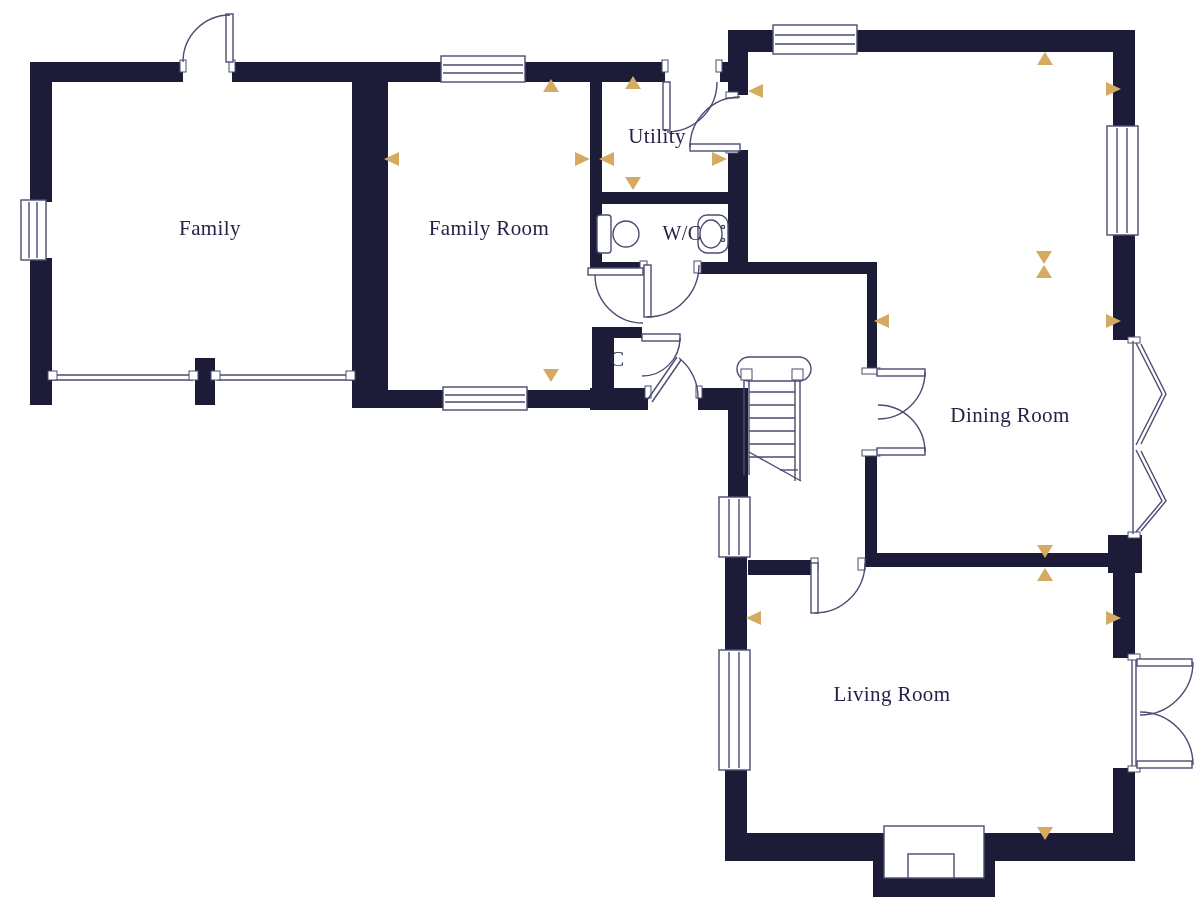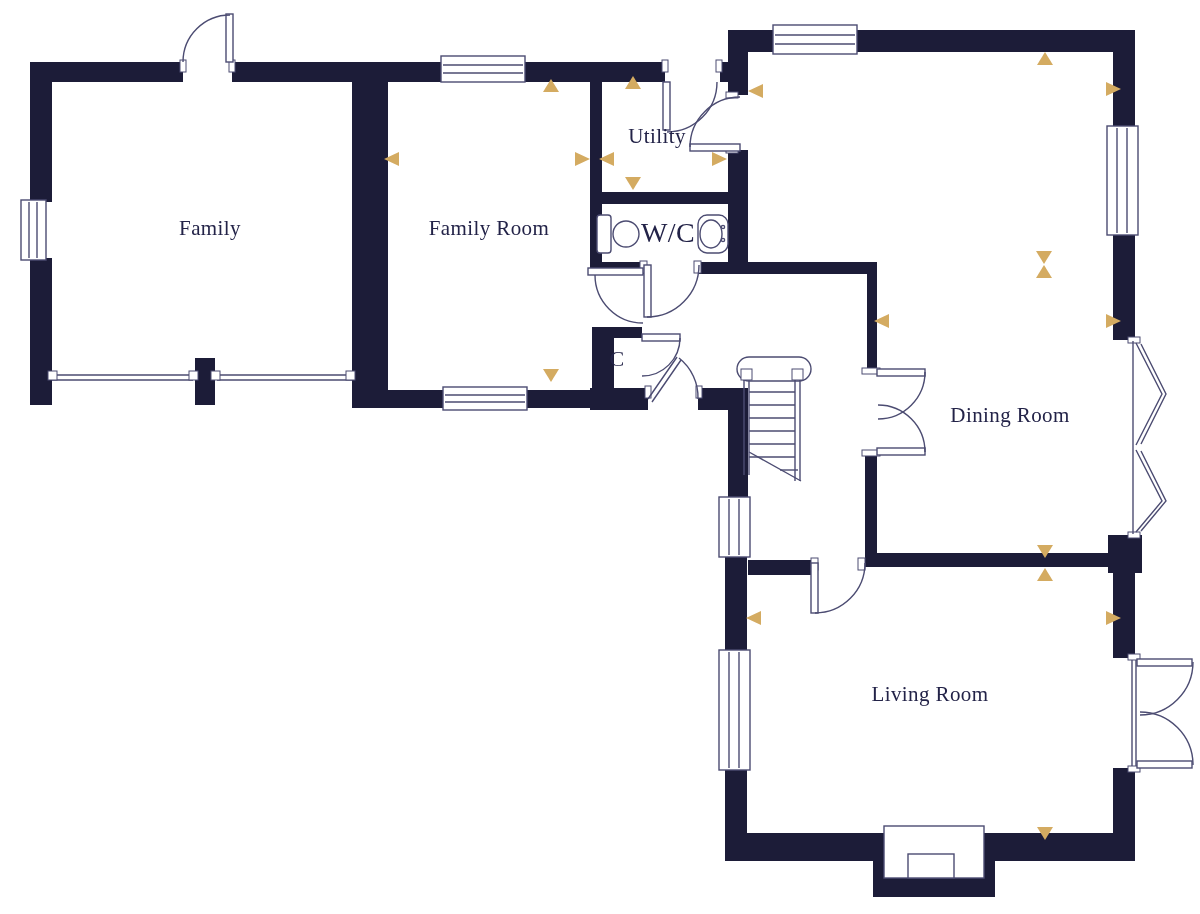--- a/index.html
+++ b/index.html
@@ -9,21 +9,21 @@
   #plan{position:relative;width:1200px;height:914px;background:var(--bg);
         font-family:"Liberation Serif", serif;overflow:hidden;}
   #plan svg{position:absolute;left:0;top:0;}
   .w{fill:var(--wall);stroke:none;}
   .s{fill:none;stroke:var(--line);stroke-width:1.4;}
   .sf{fill:#fff;stroke:var(--line);stroke-width:1.4;}
   .jamb{fill:#fff;stroke:var(--line);stroke-width:1;}
   .m{fill:var(--marker);stroke:none;}
   .room-label{position:absolute;transform:translate(-50%,-50%);color:var(--text);
               font-size:21px;letter-spacing:0.4px;white-space:nowrap;text-align:center;}
-  .room-label.small{font-size:28px;}
+  .room-label.small{font-size:20px;margin-left:14px;}
   .room-label.big{font-size:22px;}
   .two-line{line-height:26px;}
 </style>
 </head>
 <body>
 
 <div id="plan">
   <svg width="1200" height="914" viewBox="0 0 1200 914">
 
     <g>
@@ -248,14 +248,14 @@
       <polygon class="m" points="1045,840 1037,827 1053,827"></polygon>
     </g>
   </svg>
 
   <div class="room-label" style="left:210px;top:228px">Family</div>
   <div class="room-label" style="left:489px;top:228px">Family Room</div>
   <div class="room-label" style="left:657px;top:136px">Utility</div>
   <div class="room-label small" style="left:668px;top:233px">W/C</div>
   <div class="room-label" style="left:1010px;top:415px">Dining Room</div>
   <div class="room-label big" style="left:617px;top:359px">C</div>
-  <div class="room-label" style="left:930px;top:694px">Living Room</div>
+  <div class="room-label" style="left:892px;top:694px">Living Room</div>
 </div>
 
 </body></html>

